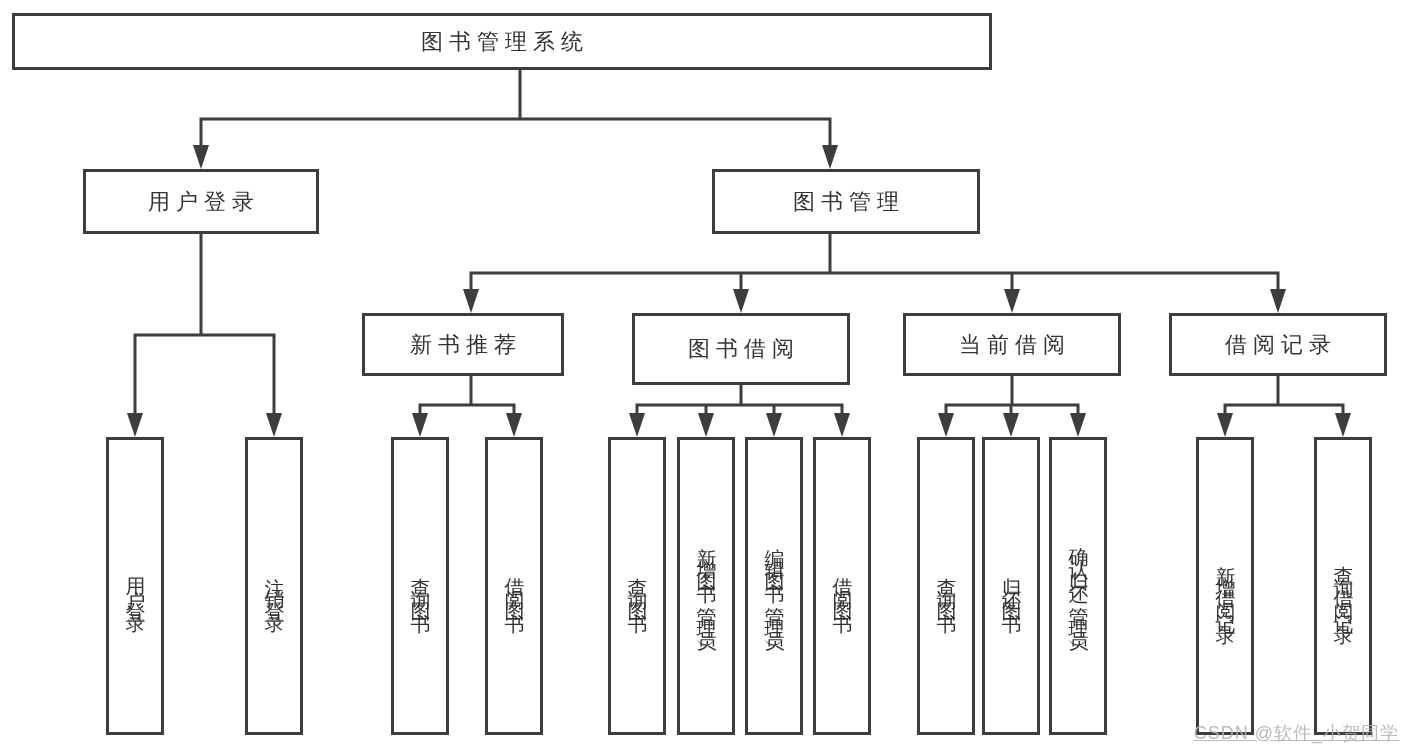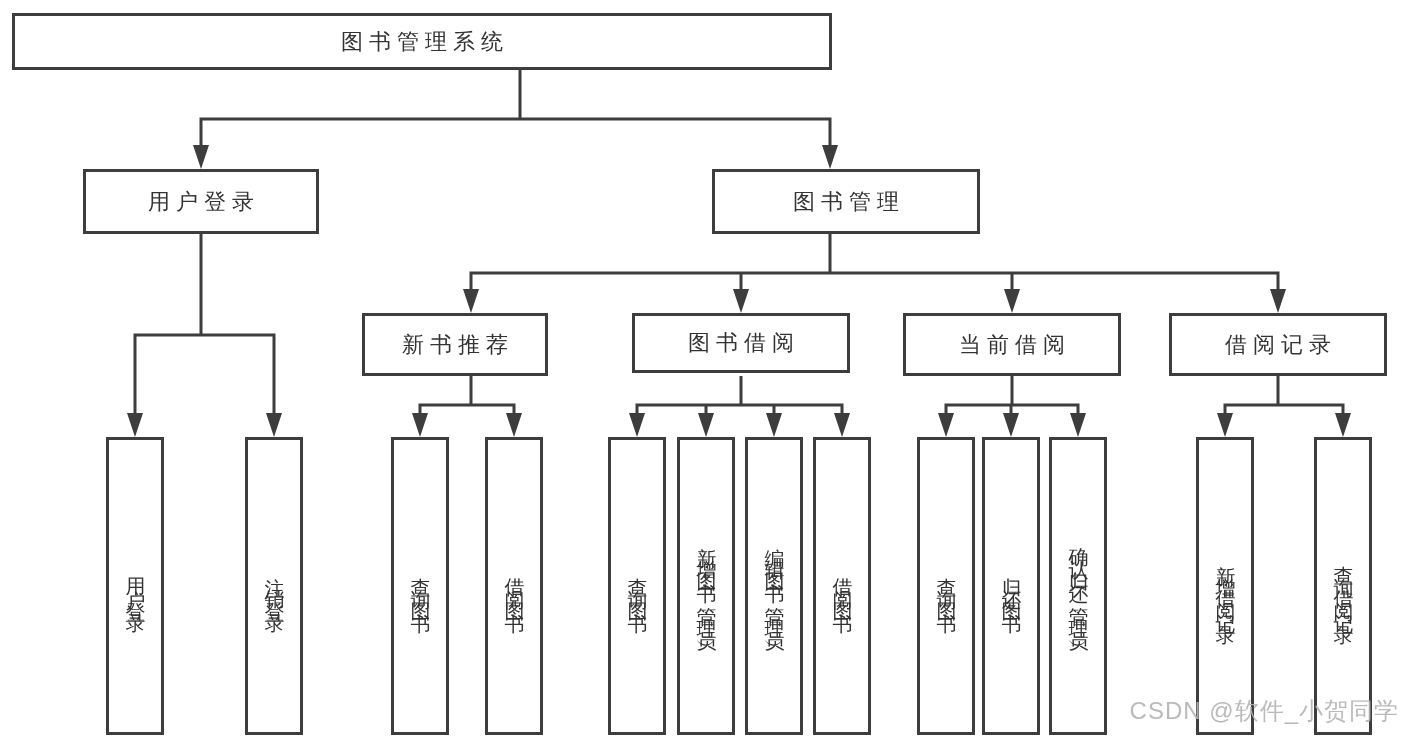--- a/index.html
+++ b/index.html
@@ -37,48 +37,49 @@
     background: #ffffff;
     color: #333333;
     font-size: 20px;
     writing-mode: vertical-rl;
     text-orientation: upright;
     letter-spacing: 12px;
     text-align: center;
     line-height: 51px;
   }
   
-  .n-root  { left: 12px;   top: 13px;  width: 820px; height: 57px; }
+  .n-root  { left: 12px;   top: 13px;  width: 980px; height: 57px; }
   .n-l2a   { left: 83px;   top: 169px; width: 236px;  height: 65px; }
   .n-l2b   { left: 712px;  top: 169px; width: 268px;  height: 65px; }
-  .n-l3a   { left: 362px;  top: 313px; width: 186px;  height: 63px; }
-  .n-l3b   { left: 632px;  top: 313px; width: 218px;  height: 60px; }
+  .n-l3a   { left: 362px;  top: 313px; width: 202px;  height: 63px; }
+  .n-l3b   { left: 632px;  top: 313px; width: 218px;  height: 72px; }
   .n-l3c   { left: 903px;  top: 313px; width: 218px;  height: 63px; }
   .n-l3d   { left: 1169px; top: 313px; width: 218px;  height: 63px; }
   .lf      { top: 437px; width: 58px; height: 298px; }
   .lf-1  { left: 106px; }
   .lf-2  { left: 245px; }
   .lf-3  { left: 391px; }
   .lf-4  { left: 485px; }
   .lf-5  { left: 608px; }
   .lf-6  { left: 677px; }
   .lf-7  { left: 745px; }
   .lf-8  { left: 813px; }
   .lf-9  { left: 917px; }
   .lf-10 { left: 982px; }
   .lf-11 { left: 1049px; }
   .lf-12 { left: 1196px; }
   .lf-13 { left: 1314px; }
   .watermark {
     position: absolute;
     right: 6px;
-    bottom: 20px;
-    font-size: 24px;
+    bottom: 2px;
+    font-size: 18px;
     color: rgba(178, 178, 178, 0.9);
     letter-spacing: 1px;
+    text-decoration: underline;
   }
 </style>
 </head>
 <body>
 
 <div class="canvas">
 
   <svg class="connectors" viewBox="0 0 1405 747" xmlns="http://www.w3.org/2000/svg">
 
     <g stroke="#3d3d3d" stroke-width="3" fill="none">

